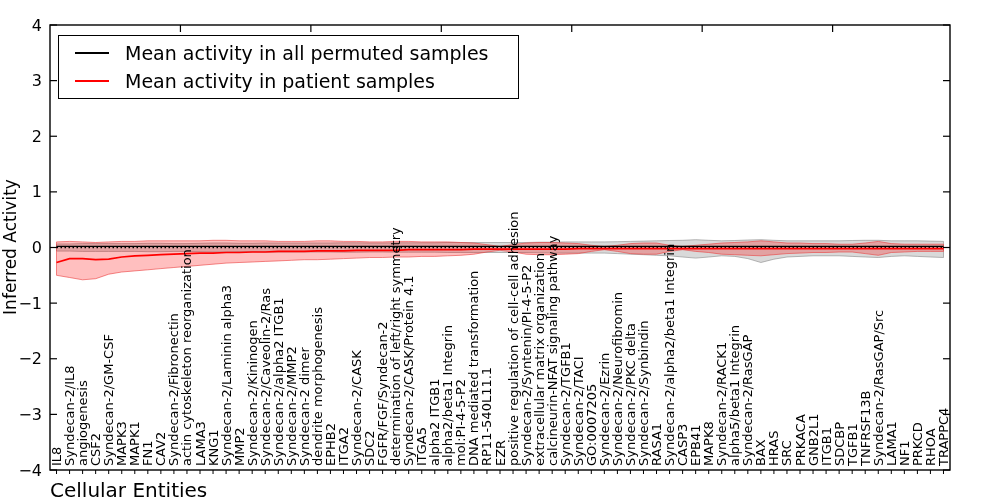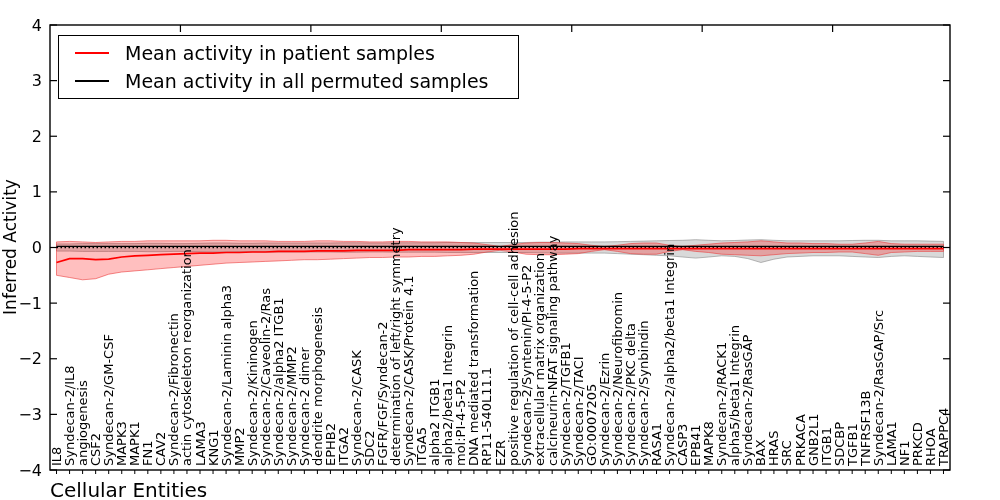--- a/index.html
+++ b/index.html
@@ -196,21 +196,21 @@
       <text x="917.391304347826" y="466" text-anchor="start" dominant-baseline="central" font-size="13" fill="#000" transform="rotate(-90 917.391304347826 466)">PRKCD</text>
       <line x1="930.4347826086956" y1="470" x2="930.4347826086956" y2="474" stroke="#000" stroke-width="1"></line>
       <text x="930.4347826086956" y="466" text-anchor="start" dominant-baseline="central" font-size="13" fill="#000" transform="rotate(-90 930.4347826086956 466)">RHOA</text>
       <line x1="943.4782608695651" y1="470" x2="943.4782608695651" y2="474" stroke="#000" stroke-width="1"></line>
       <text x="943.4782608695651" y="466" text-anchor="start" dominant-baseline="central" font-size="13" fill="#000" transform="rotate(-90 943.4782608695651 466)">TRAPPC4</text>
     </svg>
   <div class="ylabel">Inferred Activity</div>
   <div class="xlabel">Cellular Entities</div>
   <div class="legend">
     <div class="legend-row">
+      <span class="legend-swatch" style="border-top-color: rgb(0, 0, 0);"></span>
+      <span class="legend-label">Mean activity in all permuted samples</span>
+    </div>
+    <div class="legend-row">
       <span class="legend-swatch" style="border-top-color: rgb(255, 0, 0);"></span>
       <span class="legend-label">Mean activity in patient samples</span>
-    </div>
-    <div class="legend-row">
-      <span class="legend-swatch" style="border-top-color: rgb(0, 0, 0);"></span>
-      <span class="legend-label">Mean activity in all permuted samples</span>
     </div>
   </div>
 </div>
 
 </body></html>

